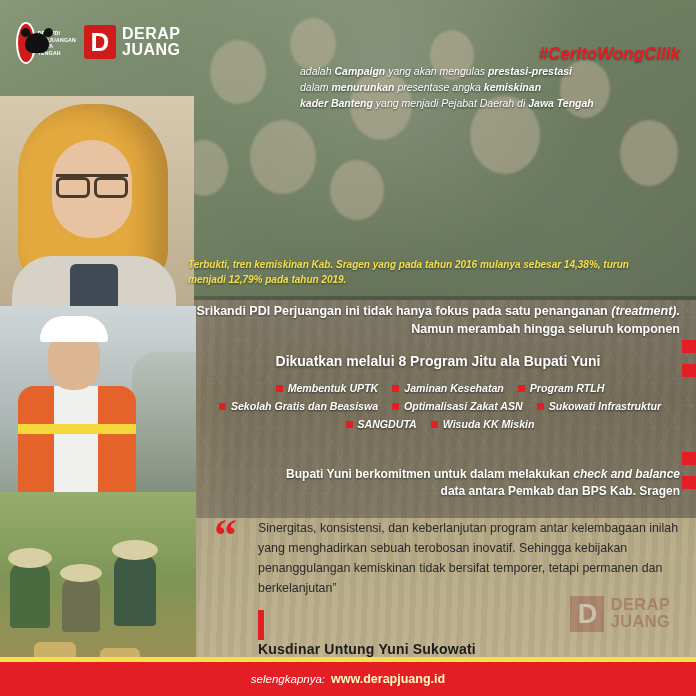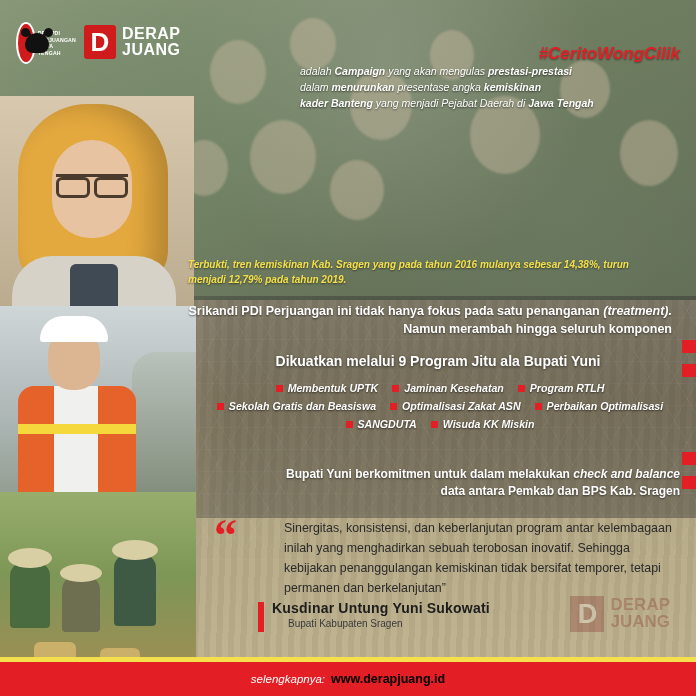--- a/index.html
+++ b/index.html
@@ -206,21 +206,21 @@
   .headline .l2 { font-size: 42px; letter-spacing: -0.5px; }
 
   .subline {
     position: absolute; left: 188px; top: 258px; width: 470px;
     color: #f4e04d; font-size: 10px; font-weight: bold; font-style: italic;
     line-height: 1.45; text-shadow: 0 1px 2px rgba(0,0,0,.5);
   }
 
   
   .para1 {
-    position: absolute; left: 188px; top: 302px; width: 484px;
+    position: absolute; left: 196px; top: 302px; width: 484px;
     color: #fff; font-size: 12.5px; font-weight: bold; line-height: 1.45;
     text-align: right; text-shadow: 0 1px 2px rgba(0,0,0,.55);
   }
   .para1 i { font-style: italic; }
 
   .dikuatkan {
     position: absolute; left: 196px; top: 353px; width: 484px;
     text-align: center; color: #fff; font-size: 14px; font-weight: bold;
     text-shadow: 0 1px 3px rgba(0,0,0,.6);
   }
@@ -256,24 +256,24 @@
   
   .quote-wrap {
     position: absolute; left: 196px; top: 518px; width: 488px;
   }
   .qmark {
     position: absolute; left: 18px; top: 2px;
     font-size: 46px; color: #e31e24; font-weight: bold;
     font-family: "Liberation Serif", serif; line-height: .7;
   }
   .quote-text {
-    margin-left: 88px; color: #2a2a2a; font-size: 12.4px; line-height: 1.62;
+    margin-left: 62px; color: #2a2a2a; font-size: 12.4px; line-height: 1.62;
   }
   .quote-attr {
-    margin-left: 62px; margin-top: 2px; display: flex; align-items: flex-start; gap: 8px;
+    margin-left: 62px; margin-top: 10px; display: flex; align-items: flex-start; gap: 1px; flex-direction: column;
   }
   .attr-bar { width: 6px; height: 30px; background: #e31e24; flex: none; margin-top: 2px; }
   .attr-name { font-size: 14px; font-weight: bold; color: #1c1c1c; letter-spacing: .2px; }
   .attr-role { font-size: 10px; color: #3a3a3a; margin-top: 2px; padding-left: 16px; }
 
   
   .watermark {
     position: absolute; right: 26px; top: 596px;
     display: flex; align-items: center; gap: 6px; opacity: .28;
   }
@@ -283,21 +283,21 @@
   }
   .wm-words { line-height: .98; color: #7e2020; font-weight: bold; font-size: 17px; }
 
   
   .footer {
     position: absolute; left: 0; bottom: 0; width: 696px; height: 34px;
     background: #e31e24; display: flex; align-items: center; justify-content: center;
     gap: 6px;
   }
   .footer .f1 { color: #fff; font-size: 11.5px; font-style: italic; }
-  .footer .f2 { color: #000000; font-size: 12.5px; font-weight: bold; text-align: center; }
+  .footer .f2 { color: #fef9c3; font-size: 12.5px; font-weight: bold; text-align: center; }
   .footer-strip {
     position: absolute; left: 0; bottom: 34px; width: 696px; height: 5px;
     background: #f4e04d;
   }
 </style>
 </head>
 <body>
 
 <div class="poster">
 
@@ -380,21 +380,21 @@
   <div class="tick t4"></div>
 
   <div class="para1">
     <div>
       <span>Srikandi PDI Perjuangan ini tidak hanya fokus pada satu penanganan</span>
       <i>(treatment).</i>
     </div>
     <div>Namun merambah hingga seluruh komponen</div>
   </div>
 
-  <div class="dikuatkan">Dikuatkan melalui 9 Program Jitu ala Bupati Yuni</div>
+  <div class="dikuatkan">Dikuatkan melalui 8 Program Jitu ala Bupati Yuni</div>
 
   <div class="chips">
     <div class="chip">
         <span class="sq"></span>
         <span>Membentuk UPTK</span>
       </div>
     <div class="chip">
         <span class="sq"></span>
         <span>Jaminan Kesehatan</span>
       </div>
@@ -405,21 +405,21 @@
     <div class="chip">
         <span class="sq"></span>
         <span>Sekolah Gratis dan Beasiswa</span>
       </div>
     <div class="chip">
         <span class="sq"></span>
         <span>Optimalisasi Zakat ASN</span>
       </div>
     <div class="chip">
         <span class="sq"></span>
-        <span>Perbaikan Optimalisasi</span>
+        <span>Sukowati Infrastruktur</span>
       </div>
     <div class="chip">
         <span class="sq"></span>
         <span>SANGDUTA</span>
       </div>
     <div class="chip">
         <span class="sq"></span>
         <span>Wisuda KK Miskin</span>
       </div>
   </div>

